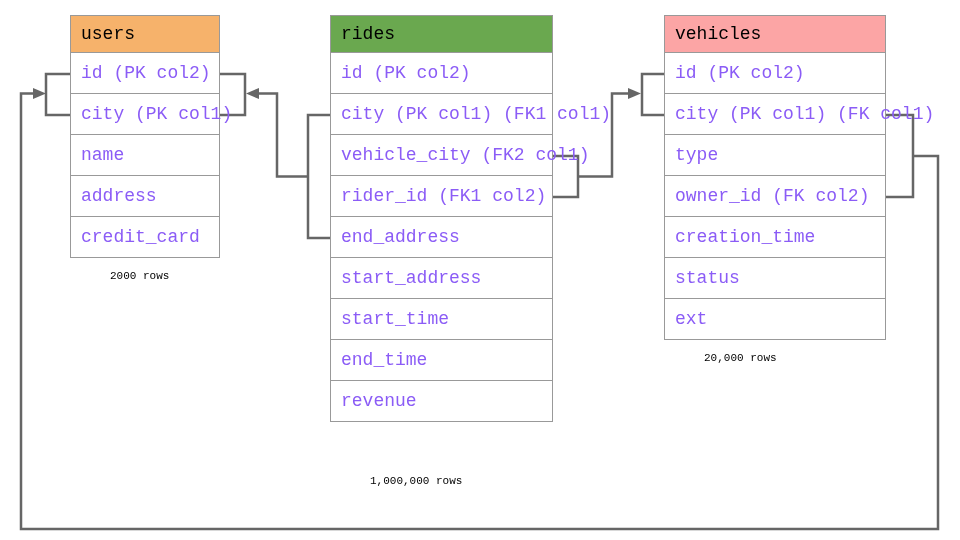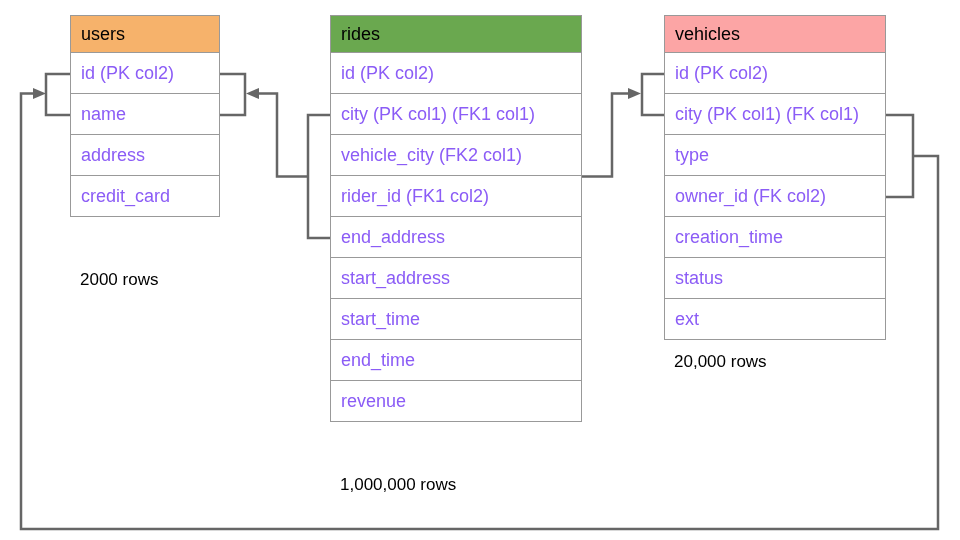--- a/index.html
+++ b/index.html
@@ -5,21 +5,21 @@
   html, body {
     margin: 0;
     padding: 0;
     background: #ffffff;
   }
   #canvas {
     position: relative;
     width: 960px;
     height: 540px;
     background: #ffffff;
-    font-family: Liberation Sans, sans-serif;
+    font-family: Liberation Mono, monospace;
     color: #000000;
     overflow: hidden;
   }
   #connector-layer {
     position: absolute;
     left: 0;
     top: 0;
     width: 960px;
     height: 540px;
   }
@@ -45,23 +45,24 @@
     display: flex;
     align-items: center;
     padding-left: 10px;
     font-size: 18px;
     background: #ffffff;
     color: #8b5cf6;
     white-space: nowrap;
   }
   .row-count {
     position: absolute;
-    font-size: 17px;
+    font-size: 11px;
     color: #000000;
     white-space: nowrap;
+    margin-left: 30px;
   }
 </style>
 </head>
 <body>
 
 <div id="canvas">
 
   <svg id="connector-layer" width="960" height="540" viewBox="0 0 960 540">
 
     <g stroke="#666666" fill="none" stroke-width="2.5">
@@ -83,26 +84,27 @@
       <path d="M578,176.5 H612 V93.5 H629"></path>
       <path d="M664,74 H642 V115 H664"></path>
       <polygon points="641,93.5 628,88 628,99" fill="#666666" stroke="none"></polygon>
     </g>
   </svg>
 
   <div id="tables-layer">
       <div class="db-table" style="left: 70px; top: 15px; width: 150px;">
         <div class="db-header" style="background: rgb(246, 178, 107);">users</div>
         <div class="db-row">id (PK col2)</div>
+        <div class="db-row">city (PK col1)</div>
         <div class="db-row">name</div>
         <div class="db-row">address</div>
         <div class="db-row">credit_card</div>
       </div>
       <div class="row-count" style="left: 80px; top: 270px;">2000 rows</div>
-      <div class="db-table" style="left: 330px; top: 15px; width: 252px;">
+      <div class="db-table" style="left: 330px; top: 15px; width: 223px;">
         <div class="db-header" style="background: rgb(106, 168, 79);">rides</div>
         <div class="db-row">id (PK col2)</div>
         <div class="db-row">city (PK col1) (FK1 col1)</div>
         <div class="db-row">vehicle_city (FK2 col1)</div>
         <div class="db-row">rider_id (FK1 col2)</div>
         <div class="db-row">end_address</div>
         <div class="db-row">start_address</div>
         <div class="db-row">start_time</div>
         <div class="db-row">end_time</div>
         <div class="db-row">revenue</div>

